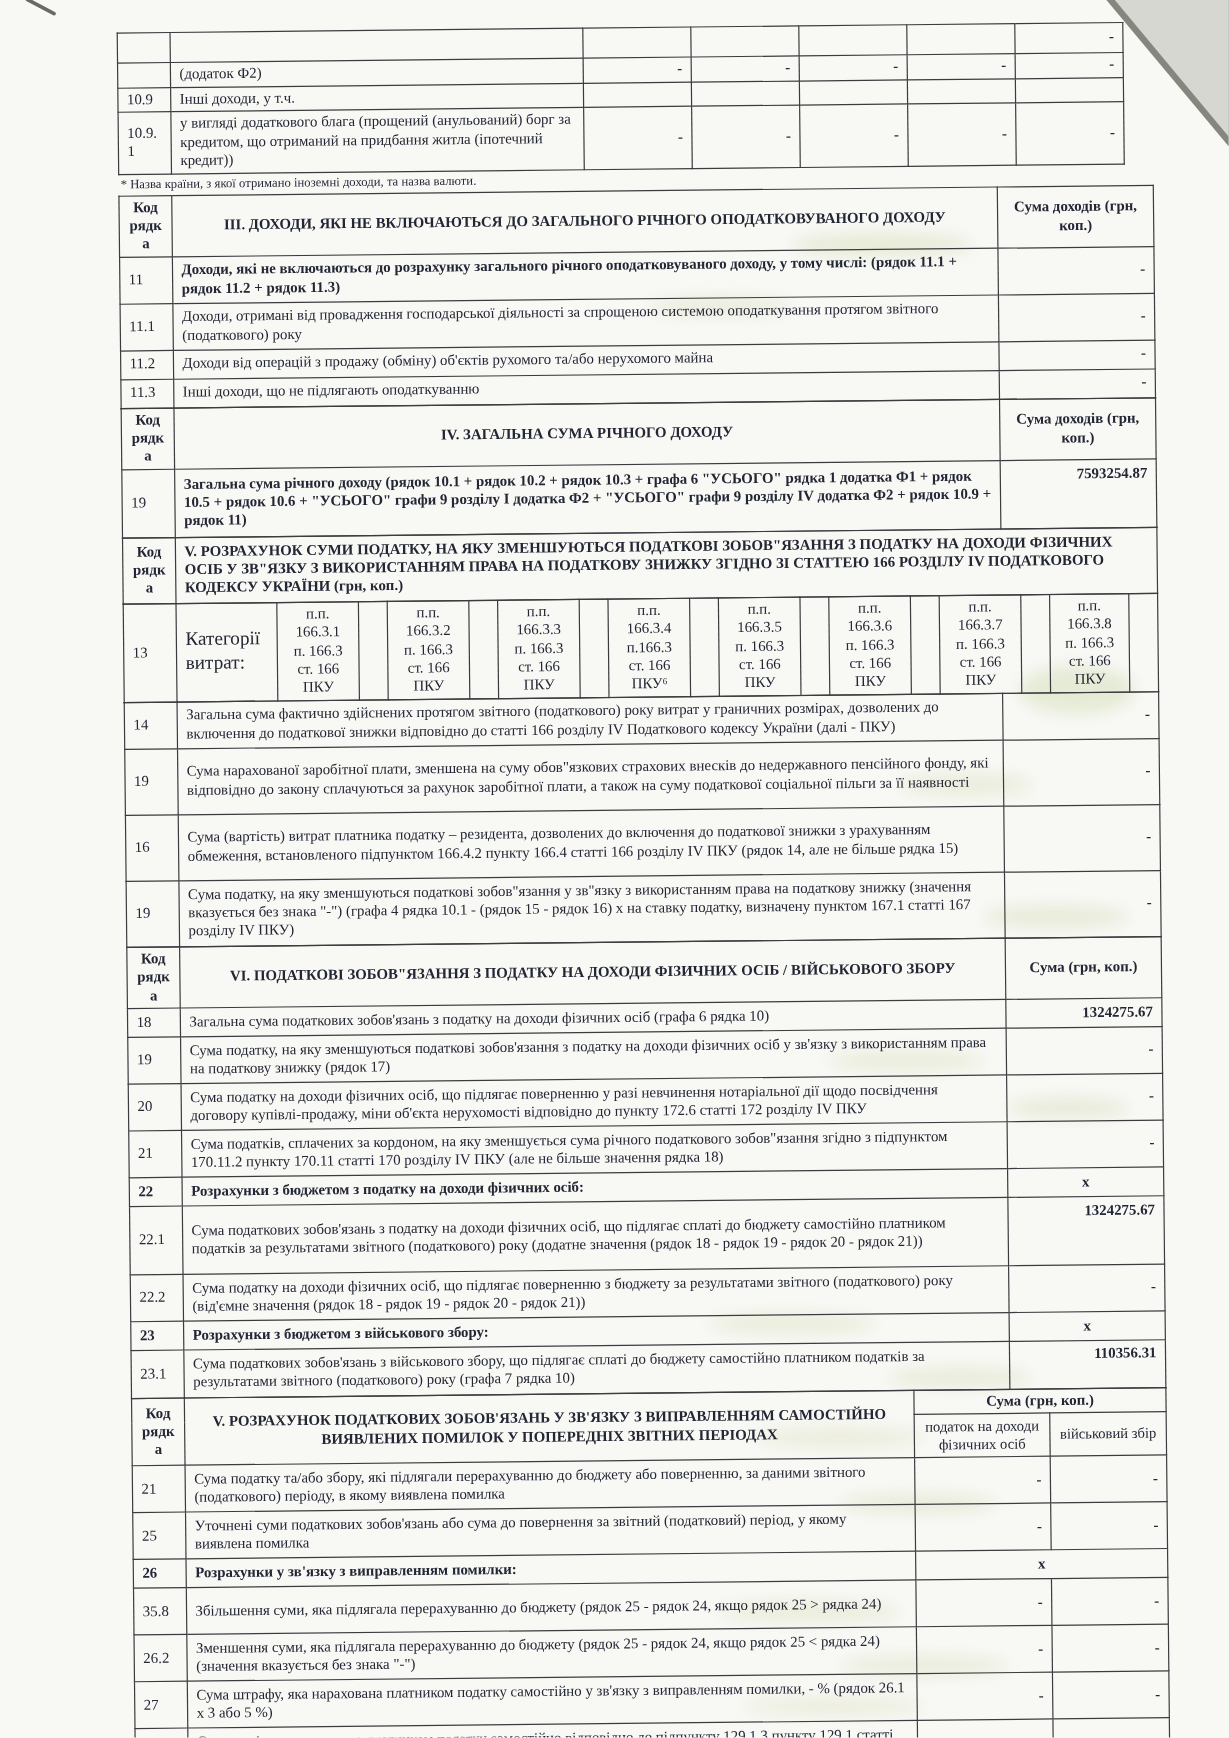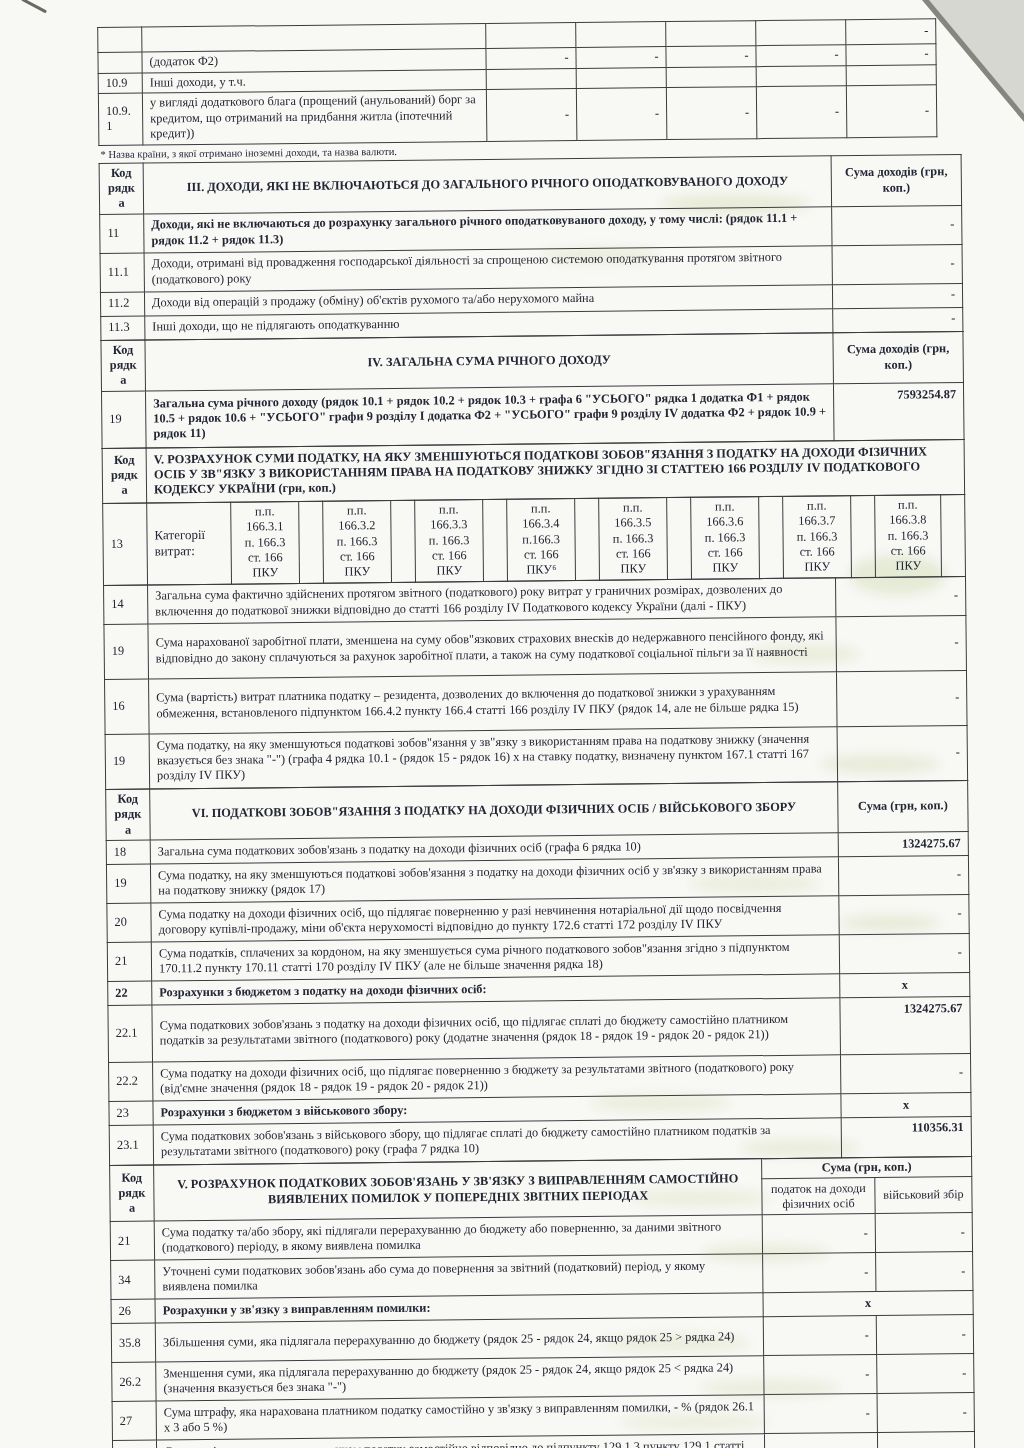--- a/index.html
+++ b/index.html
@@ -207,21 +207,21 @@
         <col style="width:68px">
         <col style="width:24px">
       <col style="width:68px">
         <col style="width:24px">
         <col style="width:66px">
         <col style="width:24px">
     </colgroup>
     <tbody>
       <tr style="height:82px">
         <td class="code">13</td>
-        <td class="desc" style="font-size:13px">Категорії витрат:</td>
+        <td class="desc" style="font-size:16px">Категорії витрат:</td>
         <td class="catlbl">п.п.
 166.3.1
 п. 166.3
 ст. 166
 ПКУ</td>
         <td class="catbox"></td>
         <td class="catlbl">п.п.
 166.3.2
 п. 166.3
 ст. 166
@@ -338,21 +338,21 @@
         <td class="code">22.1</td>
         <td class="desc">Сума податкових зобов'язань з податку на доходи фізичних осіб, що підлягає сплаті до бюджету самостійно платником податків за результатами звітного (податкового) року (додатне значення (рядок 18 - рядок 19 - рядок 20 - рядок 21))</td>
         <td class="val" style="vertical-align:top;padding-top:4px;">1324275.67</td>
       </tr>
       <tr class="h2">
         <td class="code">22.2</td>
         <td class="desc">Сума податку на доходи фізичних осіб, що підлягає поверненню з бюджету за результатами звітного (податкового) року (від'ємне значення (рядок 18 - рядок 19 - рядок 20 - рядок 21))</td>
         <td class="val">-</td>
       </tr>
       <tr class="h1">
-        <td class="code" style="font-weight:normal">23</td>
+        <td class="code" style="font-weight:bold">23</td>
         <td class="desc bold">Розрахунки з бюджетом з військового збору:</td>
         <td class="xval">х</td>
       </tr>
       <tr class="h2">
         <td class="code">23.1</td>
         <td class="desc">Сума податкових зобов'язань з військового збору, що підлягає сплаті до бюджету самостійно платником податків за результатами звітного (податкового) року (графа 7 рядка 10)</td>
         <td class="val" style="vertical-align:top;padding-top:3px;">110356.31</td>
       </tr>
     </tbody>
   </table>
@@ -374,27 +374,27 @@
         <td class="sum small">податок на доходи фізичних осіб</td>
         <td class="sum small">військовий збір</td>
       </tr>
       <tr class="h2">
         <td class="code">21</td>
         <td class="desc">Сума податку та/або збору, які підлягали перерахуванню до бюджету або поверненню, за даними звітного (податкового) періоду, в якому виявлена помилка</td>
         <td class="val">-</td>
         <td class="val">-</td>
       </tr>
       <tr class="h2">
-        <td class="code">34</td>
+        <td class="code">25</td>
         <td class="desc">Уточнені суми податкових зобов'язань або сума до повернення за звітний (податковий) період, у якому виявлена помилка</td>
         <td class="val">-</td>
         <td class="val">-</td>
       </tr>
       <tr class="h1">
-        <td class="code" style="font-weight:normal">26</td>
+        <td class="code" style="font-weight:bold">26</td>
         <td class="desc bold">Розрахунки у зв'язку з виправленням помилки:</td>
         <td class="xval" colspan="2">х</td>
       </tr>
       <tr class="h2">
         <td class="code">35.8</td>
         <td class="desc">Збільшення суми, яка підлягала перерахуванню до бюджету (рядок 25 - рядок 24, якщо рядок 25 &gt; рядка 24)</td>
         <td class="val">-</td>
         <td class="val">-</td>
       </tr>
       <tr class="h2">

